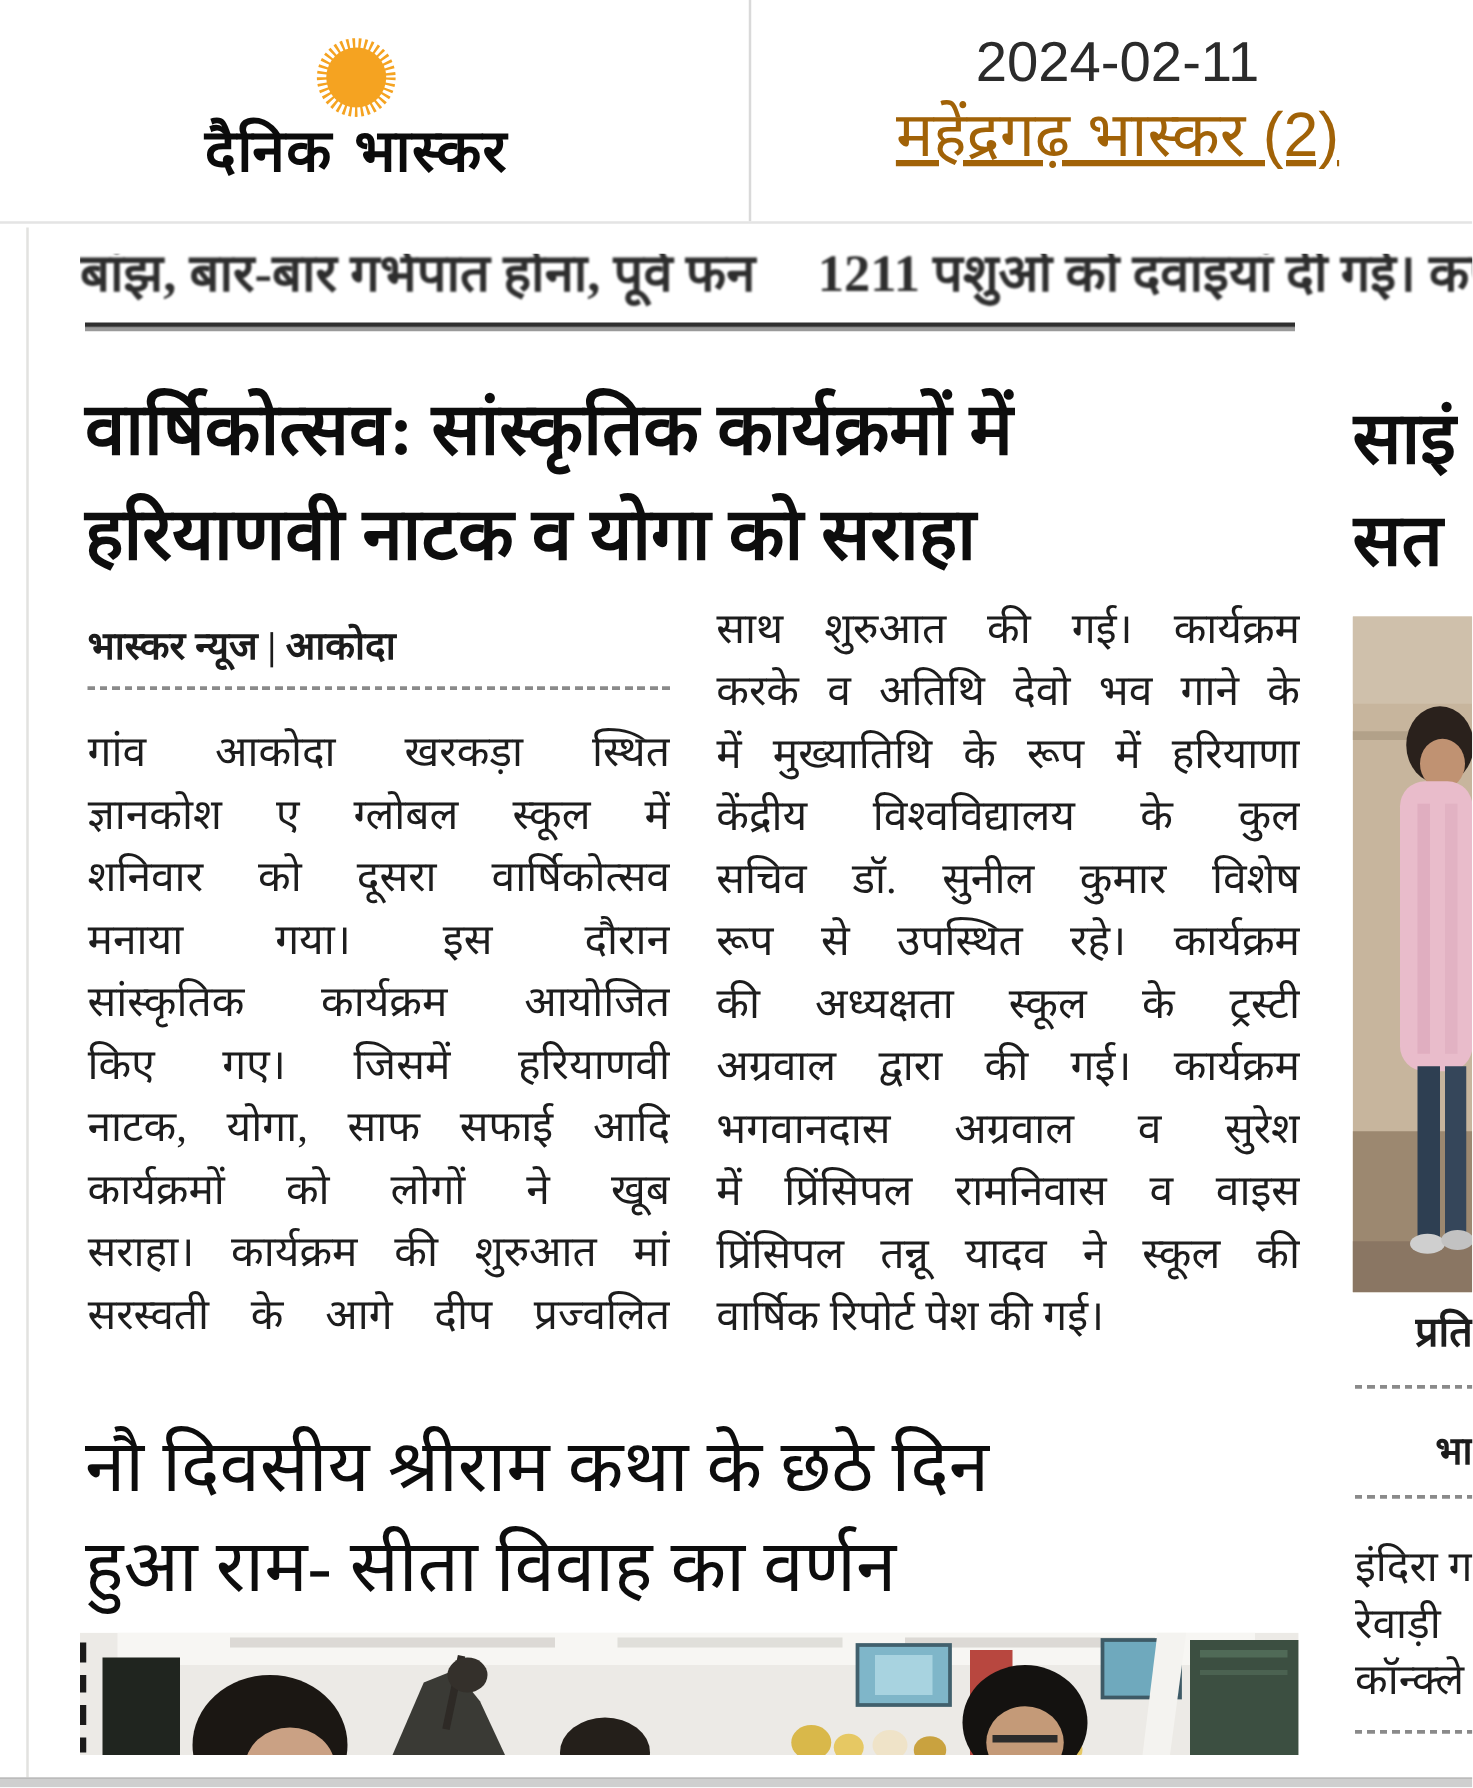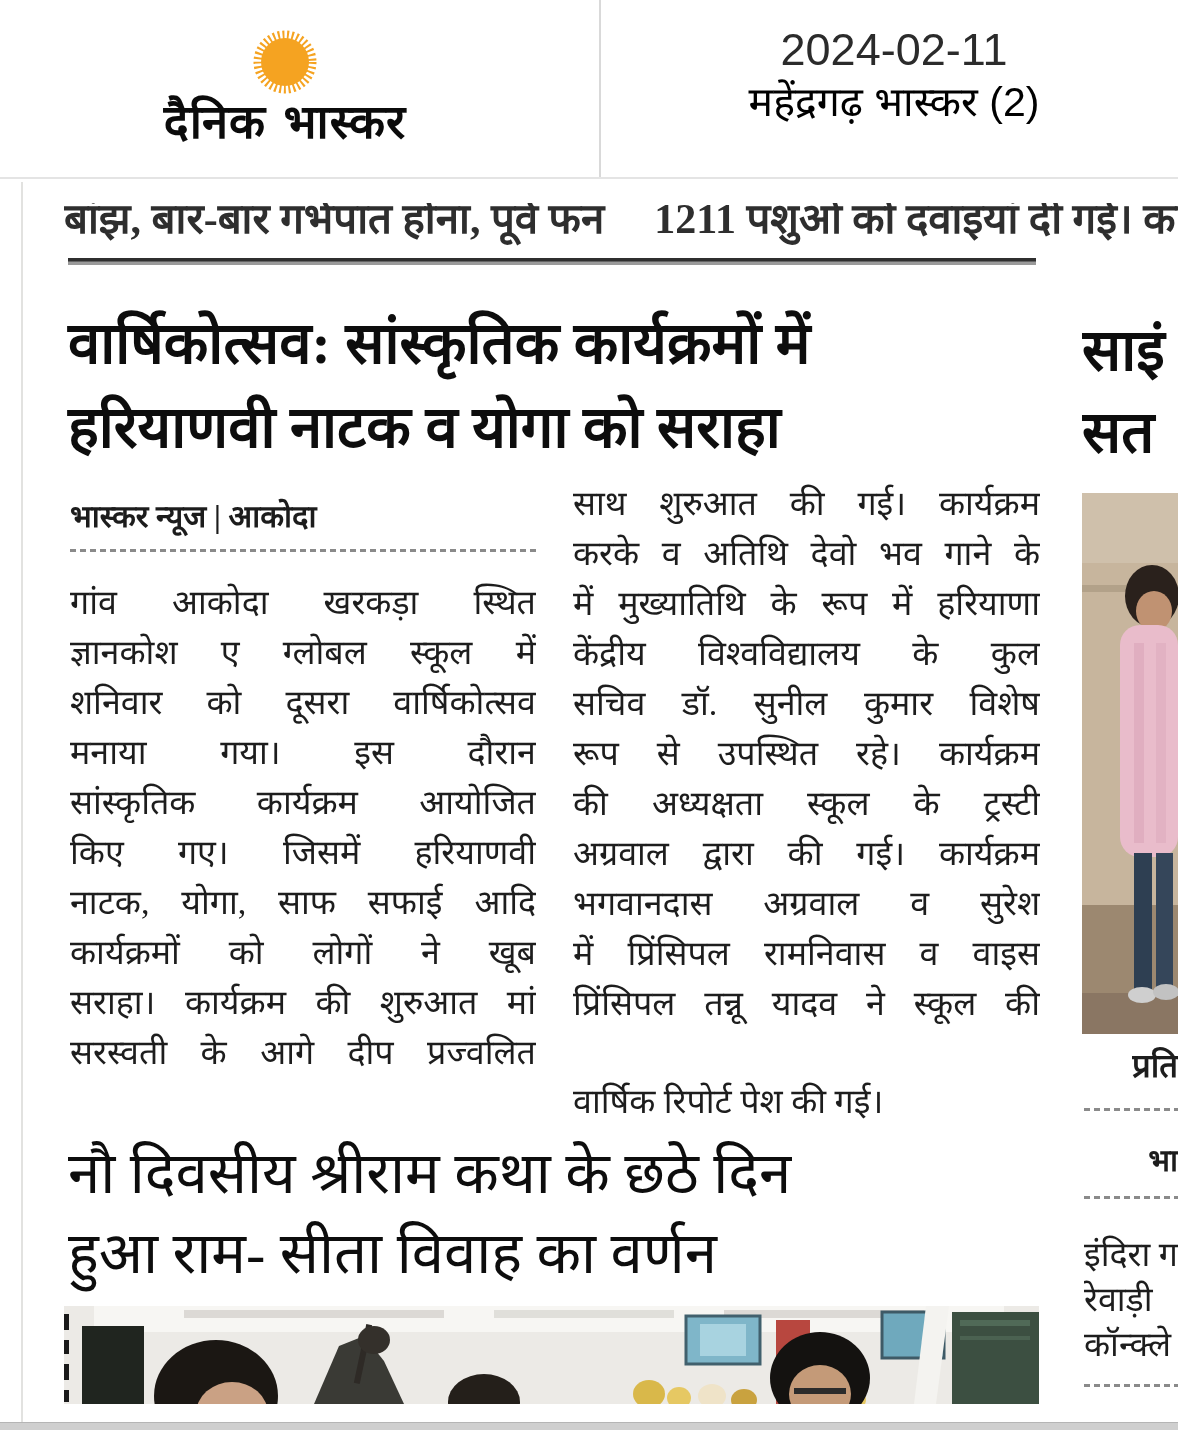--- a/index.html
+++ b/index.html
@@ -15,21 +15,21 @@
   
   .header-vline { left:599px; top:0; width:2px; height:177px; background:#d9d9d9; }
   .header-hline { left:0; top:177px; width:1178px; height:2px; background:#e4e4e4; }
   .logo-wrap { left:100px; top:30px; width:370px; text-align:center; }
   .sun { display:block; margin:0 auto 2px auto; }
   .logo-text { font-size:47px; font-weight:bold; color:#0b0b0b; letter-spacing:1px; line-height:1.1;
                font-family:"DejaVu Serif","Liberation Serif",serif; }
   .masthead-right { left:640px; top:24px; width:508px; text-align:center;
                     font-family:"Liberation Sans","DejaVu Sans",sans-serif; }
   .date-text { font-size:45px; color:#2b2b2b; line-height:1.15; }
-  .edition-text { font-size:41px; color:#000000; line-height:1.3; }
+  .edition-text { font-size:50px; color:#a16207; line-height:1.3;text-decoration:underline; }
 
   
   .scan-left-line { left:21px; top:182px; width:2px; height:1240px; background:#e2e2e0; }
 
   .top-strip { left:64px; top:203px; width:1122px; height:50px; overflow:hidden; }
   .top-strip-inner { display:flex; justify-content:space-between; gap:50px;
                      font-size:42px; font-weight:bold; color:#2e2e2e;
                      filter:blur(0.7px); margin-top:-15px; white-space:nowrap; }
   .thick-rule { left:68px; top:258px; width:968px; height:7px;
                 background:linear-gradient(#2f2f2f 0 40%, #9a9a9a 60% 100%); }
@@ -42,21 +42,21 @@
   .byline { left:70px; top:494px; width:466px; 
             font-size:31px; font-weight:bold; color:#1c1c1c; }
   .dotrule { height:3px;
              background:repeating-linear-gradient(90deg,#8a8a8a 0 6px,transparent 6px 10px); }
   .byline-rule { left:70px; top:549px; width:466px; }
 
   .bodycol { font-size:34px; line-height:50px; color:#1d1d1d; font-weight:500; }
   .col1 { left:70px; top:578px; width:466px; }
   .col2 { left:573px; top:479px; width:467px; }
   .bline { text-align:justify; text-align-last:justify; white-space:nowrap; overflow:hidden; height:50px; }
-  .bline.lastline { text-align-last:left;margin-top:48px; }
+  .bline.lastline { text-align-last:left; }
 
   
   .side-headline { left:1082px; top:310px; width:96px; height:165px; overflow:hidden;
                    font-size:58px; font-weight:bold; line-height:82px; color:#0d0d0d; white-space:nowrap; }
   .side-photo { left:1082px; top:493px; width:96px; height:541px; overflow:hidden; }
   .side-caption { left:1084px; top:1042px; width:94px; height:55px; overflow:hidden;
                   font-size:33px; font-weight:600; color:#1d1d1d; white-space:nowrap;margin-left:48px; }
   .side-rule-1 { left:1084px; top:1108px; width:94px; }
   .side-byline-frag { left:1084px; top:1138px; width:94px; text-align:right;
                       font-size:31px; font-weight:bold; color:#1c1c1c; }

